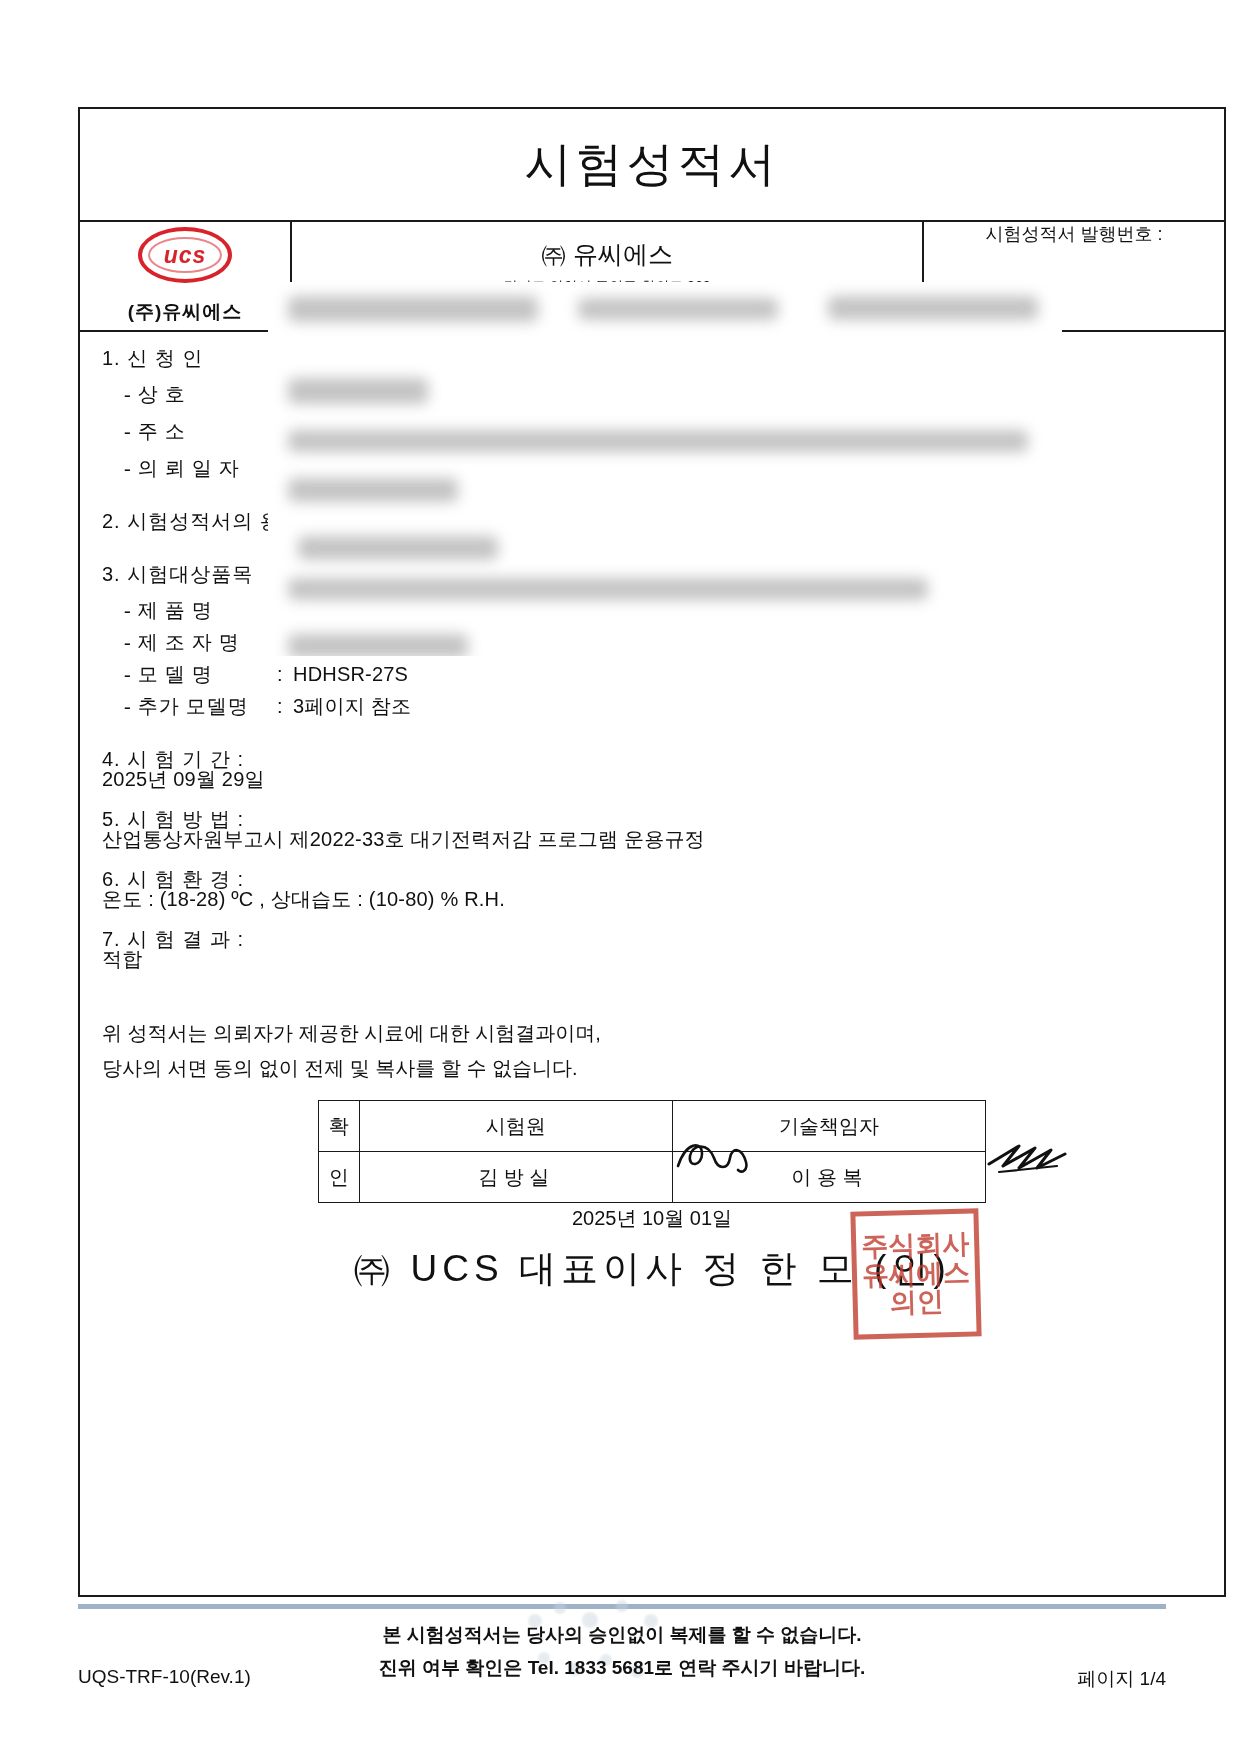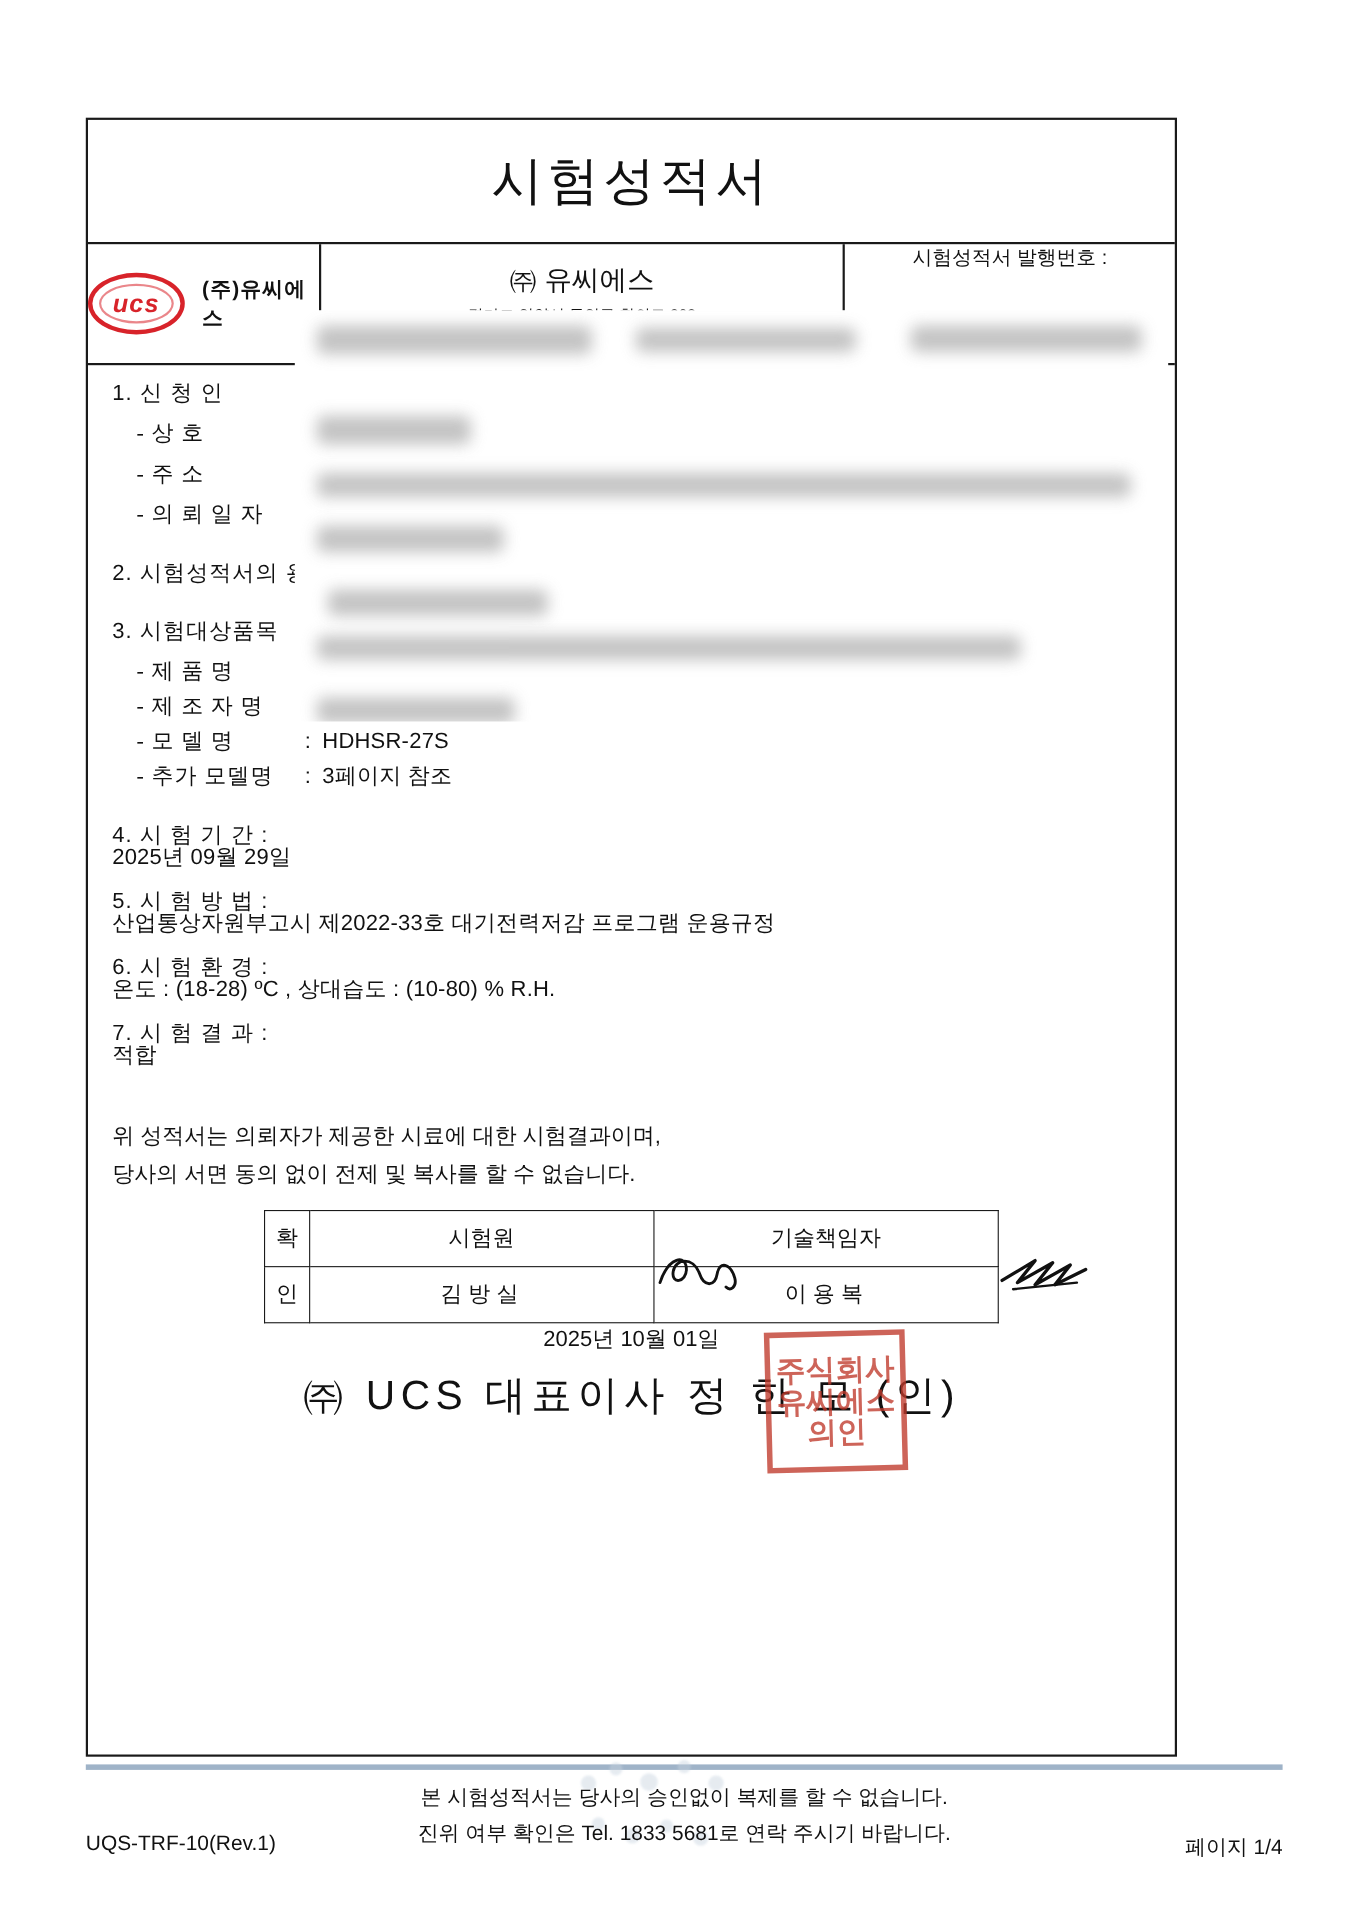--- a/index.html
+++ b/index.html
@@ -22,21 +22,21 @@
     width: 1241px;
     height: 1754px;
     background: #fff;
   }
 
   
   .doc-frame {
     position: absolute;
     left: 78px;
     top: 107px;
-    width: 992px;
+    width: 1148px;
     height: 1490px;
     border: 2px solid #1a1a1a;
     box-sizing: border-box;
   }
 
   
   .title-row {
     position: absolute;
     left: 0; top: 0;
     width: 100%;
@@ -63,21 +63,21 @@
     height: 110px;
     border-bottom: 2px solid #1a1a1a;
     box-sizing: border-box;
     display: flex;
   }
   .logo-cell {
     width: 212px;
     border-right: 2px solid #1a1a1a;
     box-sizing: border-box;
     display: flex;
-    flex-direction: row;
+    flex-direction: column;
     align-items: center;
     justify-content: center;
     gap: 16px;
   }
   .ucs-mark {
     width: 86px;
     height: 48px;
     border: 4px solid #d8232a;
     border-radius: 50%/50%;
     display: flex;
@@ -303,20 +303,21 @@
     position: absolute;
     left: 78px;
     top: 1618px;
     width: 1088px;
     height: 90px;
   }
   .footer-center {
     text-align: center;
     font-size: 19px;
     line-height: 1.75;
+    font-weight: bold;
   }
   .footer-left {
     position: absolute;
     left: 0;
     top: 48px;
     font-size: 19px;
   }
   .footer-right {
     position: absolute;
     right: 0;

